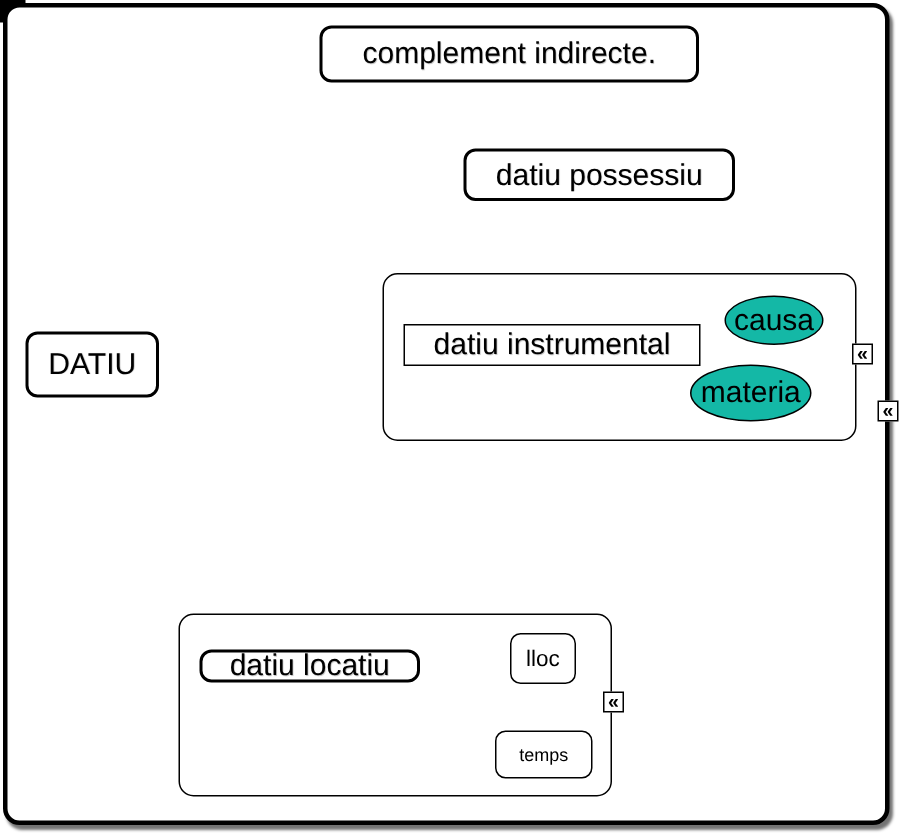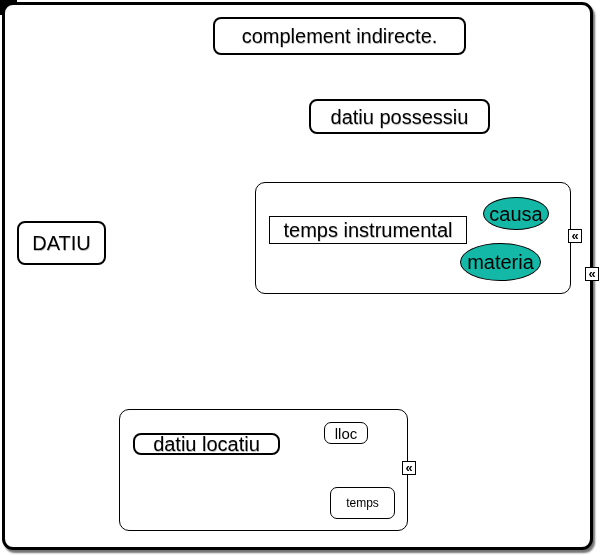--- a/index.html
+++ b/index.html
@@ -70,21 +70,21 @@
   #node-possessiu    { left: 309px; top: 99px;  width: 181px; height: 35px; }
   #node-datiu        { left: 17px;  top: 221px; width: 89px;  height: 44px; }
 
   #group-instrumental { left: 255px; top: 182px; width: 316px; height: 112px; }
   #node-instrumental  { left: 269px; top: 216px; width: 198px; height: 28px; }
   #node-causa         { left: 483px; top: 197px; width: 66px;  height: 33px; }
   #node-materia       { left: 460px; top: 243px; width: 81px;  height: 38px; }
 
   #group-locatiu     { left: 119px; top: 409px; width: 289px; height: 122px; }
   #node-locatiu      { left: 133px; top: 433px; width: 147px; height: 22px; }
-  #node-lloc         { left: 324px; top: 422px; width: 44px;  height: 22px; }
+  #node-lloc         { left: 340px; top: 422px; width: 44px;  height: 34px; }
   #node-temps        { left: 330px; top: 487px; width: 65px;  height: 32px; font-size: 12px; }
 
   #icon-instrumental { left: 568px; top: 229px; }
   #icon-frame        { left: 585px; top: 267px; }
   #icon-locatiu      { left: 402px; top: 461px; }
 </style>
 </head>
 <body>
 
 <div class="stage">
@@ -94,21 +94,21 @@
   <div class="frame"></div>
 
   <div class="node" id="node-complement">complement indirecte.</div>
 
   <div class="node" id="node-possessiu">datiu possessiu</div>
 
   <div class="node" id="node-datiu">DATIU</div>
 
   <div class="group" id="group-instrumental"></div>
 
-  <div class="rect-node" id="node-instrumental">temps instrumental</div>
+  <div class="rect-node" id="node-instrumental">datiu instrumental</div>
 
   <div class="ellipse-node" id="node-causa">causa</div>
 
   <div class="ellipse-node" id="node-materia">materia</div>
 
   <div class="group" id="group-locatiu"></div>
 
   <div class="node" id="node-locatiu">datiu locatiu</div>
 
   <div class="small-node" id="node-lloc">lloc</div>

